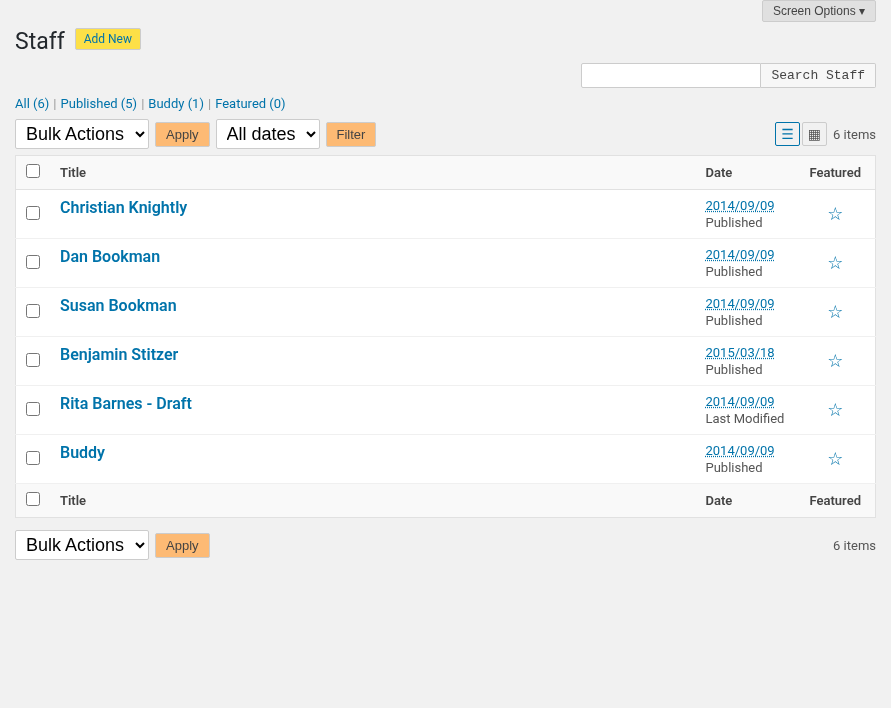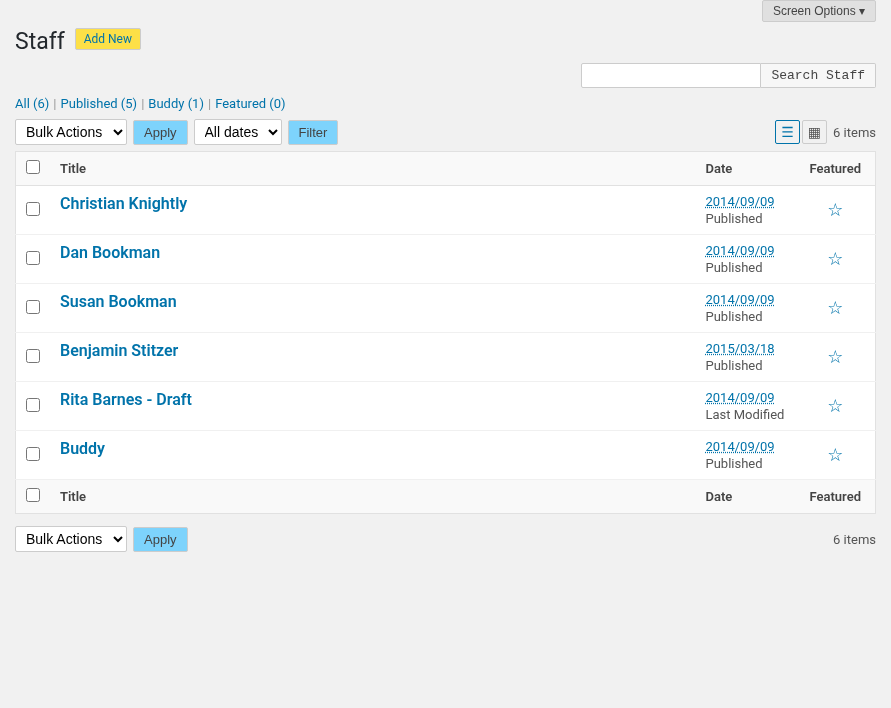--- a/index.html
+++ b/index.html
@@ -92,28 +92,28 @@
       padding: 3px 5px;
       cursor: pointer;
       border-radius: 2px;
       color: #555;
       font-size: 14px;
     }
     .view-icon-btn.active { border-color: #0073aa; color: #0073aa; }
 
     select.bulk-actions, select.dates-filter {
       padding: 3px 6px;
-      font-size: 14px;
+      font-size: 18px;
       border: 1px solid #ccc;
       border-radius: 2px;
       background: #fff;
       cursor: pointer;
     }
     .apply-btn, .filter-btn {
-      background: #7dd3fc;
+      background: #fdba74;
       border: 1px solid #ccc;
       padding: 4px 10px;
       font-size: 13px;
       cursor: pointer;
       border-radius: 2px;
       color: #444;
     }
 
     .staff-table {
       width: 100%;

